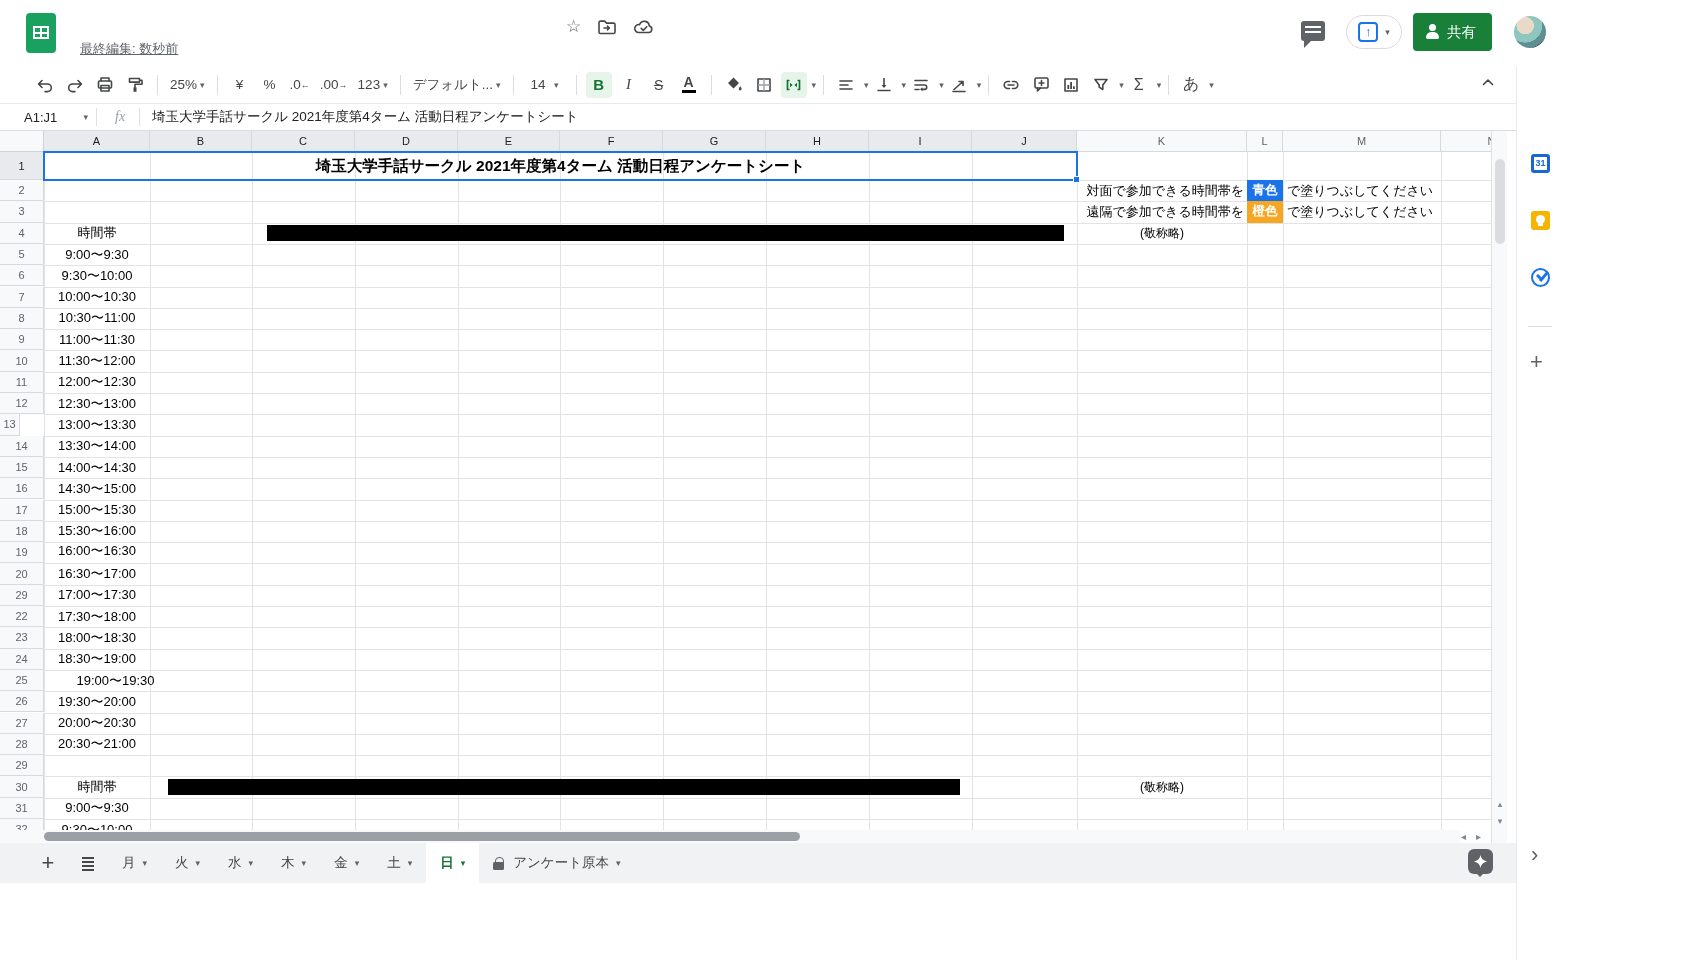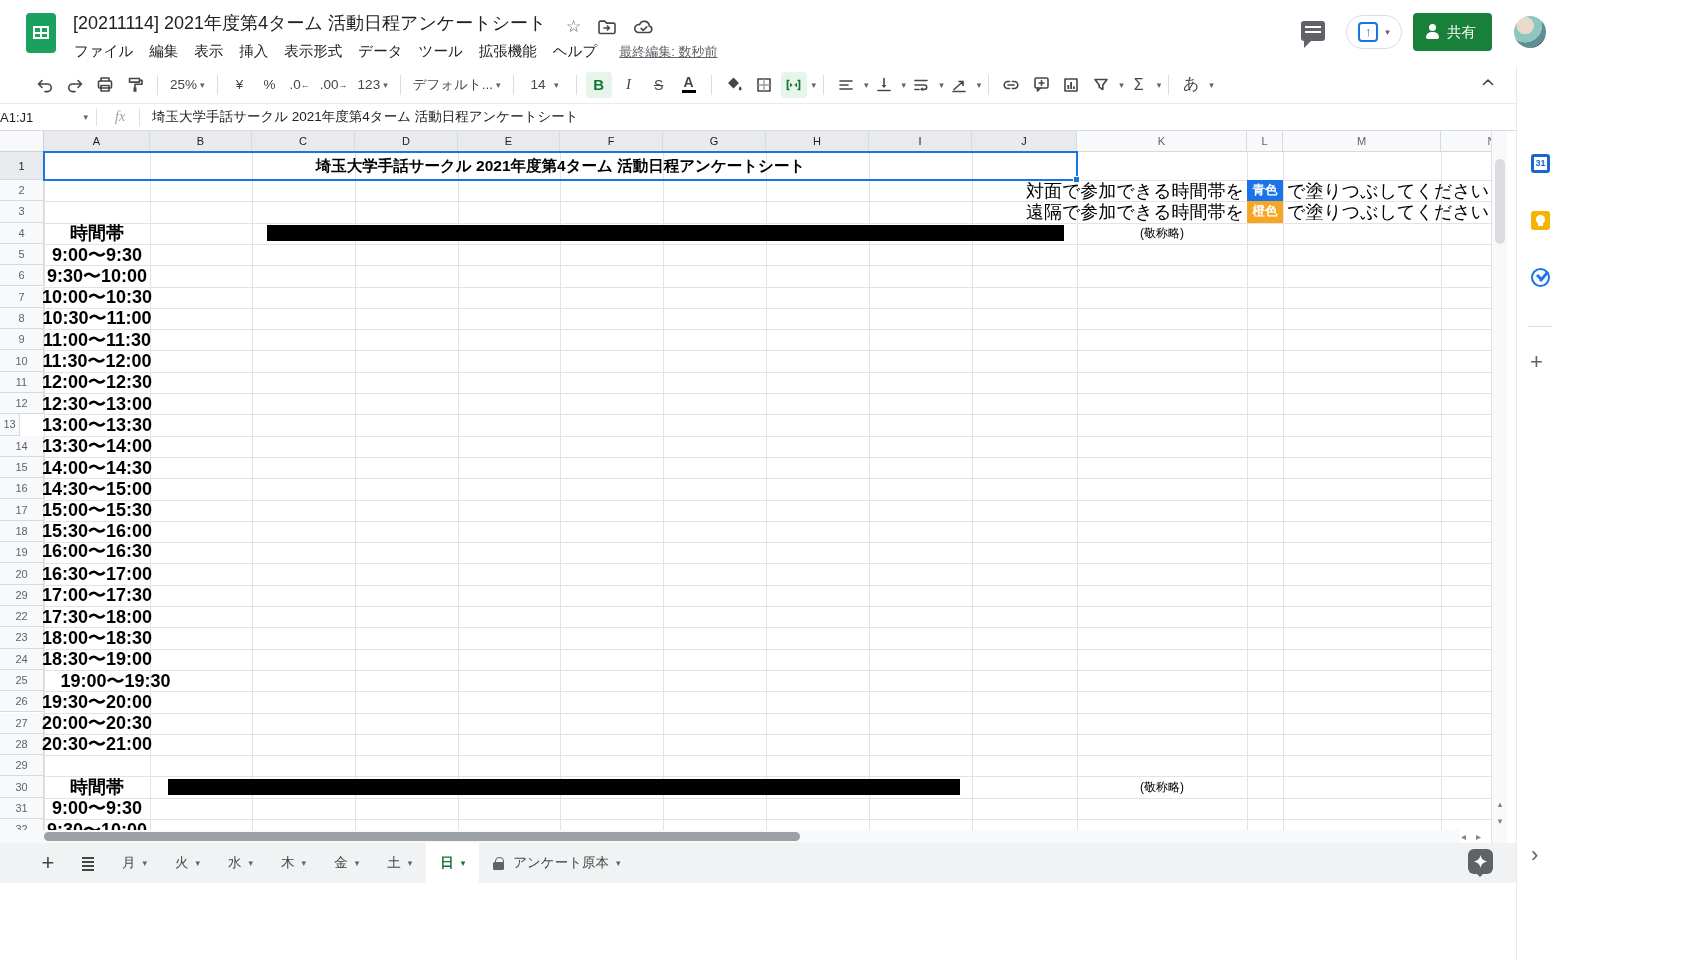--- a/index.html
+++ b/index.html
@@ -44,38 +44,38 @@
   #bold-btn { font-weight:bold; font-size:15px; }
   #italic-btn { font-style:italic; font-family:"Liberation Serif",serif; font-size:15px; }
   #strike-btn { text-decoration:line-through; font-size:14px; }
   #textcolor-btn { flex-direction:column; line-height:13px; font-weight:bold; }
   #textcolor-btn .bar { width:14px; height:3px; background:#000; margin-top:1px; }
   #collapse-btn { position:absolute; left:1478px; top:72px; }
   #ime-btn { font-size:16px; }
 
   
   #formulabar { position:absolute; left:0; top:103px; width:1516px; height:28px; background:#fff; border-top:1px solid #e8eaed; border-bottom:1px solid #dadce0; display:flex; align-items:center; }
-  #name-box { width:96px; padding-left:0; font-size:13px; display:flex; align-items:center; justify-content:space-between; }
+  #name-box { width:96px; padding-left:24px; font-size:13px; display:flex; align-items:center; justify-content:space-between; }
   #name-box .caret { margin-right:8px; }
   #fx-label { font-family:"Liberation Serif",serif; font-style:italic; color:#9aa0a6; font-size:14px; margin:0 14px 0 18px; }
   .fsep { width:1px; height:18px; background:#e0e0e0; }
   #formula-content { font-size:13.5px; margin-left:12px; white-space:nowrap; }
 
   
   #grid { position:absolute; left:0; top:131px; width:1507px; height:699px; overflow:hidden; background:#fff; }
   #grid > div { position:absolute; }
   .corner { background:#f8f9fa; border-right:1px solid #cfd3d7; border-bottom:1px solid #cfd3d7; }
   .colhdr,.rowhdr { background:#f8f9fa; color:#5f6368; font-size:11px; display:flex; align-items:center; justify-content:center; border-right:1px solid #d7dadd; border-bottom:1px solid #d7dadd; }
   .colhdr.sel,.rowhdr.sel { background:#e8eaed; color:#202124; }
   .vline { width:1px; background:#e3e3e3; }
   .hline { height:1px; background:#e3e3e3; }
-  .cell { font-size:18px; color:#000; white-space:nowrap; display:flex; align-items:center; }
+  .cell { font-size:13px; color:#000; white-space:nowrap; display:flex; align-items:center; }
   .cell.center { justify-content:center; }
   .cell.right { justify-content:flex-end; }
-  .cell.bold { font-weight:bold; }
+  .cell.bold { font-weight:normal; }
   .badge { font-size:12.5px; font-weight:bold; color:#fff; display:flex; align-items:center; justify-content:center; }
   .redact { background:#000; z-index:5; }
   .title-cell { font-weight:bold; font-size:15.5px; justify-content:center; z-index:2; }
   .selection { border:2px solid #1a73e8; z-index:6; pointer-events:none; }
   .fill-handle { width:7px; height:7px; background:#1a73e8; border:1px solid #fff; z-index:7; }
 
   
   #vscroll { position:absolute; left:1491px; top:131px; width:16px; height:712px; background:#f8f9fa; border-left:1px solid #e0e0e0; }
   #vthumb { position:absolute; left:3px; top:28px; width:10px; height:85px; background:#dadce0; border-radius:5px; }
   .scroll-arrow { position:absolute; color:#80868b; font-size:9px; text-align:center; width:16px; }
@@ -113,48 +113,36 @@
   #side-plus { position:absolute; left:13px; top:283px; font-size:22px; color:#5f6368; }
   #panel-chevron { position:absolute; left:1531px; top:842px; font-size:22px; color:#5f6368; }
 </style>
 </head>
 <body>
 
 <div id="topbar">
   <div id="sheets-logo">
       <div class="grid-glyph"></div>
     </div>
-  <div id="doc-title">[20211114] 2021年度第4ターム 活動日程アンケートシート</div>
   <div class="title-icons" style="left:566px;">
     <span class="ticon">☆</span>
     <span class="ticon">
       <svg width="20" height="18" viewBox="0 0 20 18">
           <path class="stroke" d="M2 4.5c0-.8.6-1.4 1.4-1.4h4.2l2 2h7c.8 0 1.4.6 1.4 1.4v7.6c0 .8-.6 1.4-1.4 1.4H3.4c-.8 0-1.4-.6-1.4-1.4z" stroke="#5f6368"></path>
           <path class="stroke" d="M7 10h5.4M10.4 8l2 2-2 2" stroke="#5f6368"></path>
         </svg>
     </span>
     <span class="ticon">
       <svg width="22" height="18" viewBox="0 0 22 18">
           <path class="stroke" stroke="#5f6368" d="M6 14.5a4 4 0 1 1 .6-7.9 5 5 0 0 1 9.7 1.4 3.3 3.3 0 0 1-.6 6.5z"></path>
           <path class="stroke" stroke="#5f6368" d="M8.2 10.4l2 2 3.6-3.6"></path>
         </svg>
     </span>
   </div>
   <div id="menubar">
-    <span id="menu-items" style="display:flex;">
-        <span class="menu-item">ファイル</span>
-        <span class="menu-item">編集</span>
-        <span class="menu-item">表示</span>
-        <span class="menu-item">挿入</span>
-        <span class="menu-item">表示形式</span>
-        <span class="menu-item">データ</span>
-        <span class="menu-item">ツール</span>
-        <span class="menu-item">拡張機能</span>
-        <span class="menu-item">ヘルプ</span>
-      </span>
     <span id="last-edit">最終編集: 数秒前</span>
   </div>
   <div id="comment-btn"></div>
   <div id="share-pill">
     <span class="sq">↑</span>
     <span class="caret">▾</span>
   </div>
   <div id="share-btn">
     <span class="person-glyph"></span>
     <span>共有</span>

